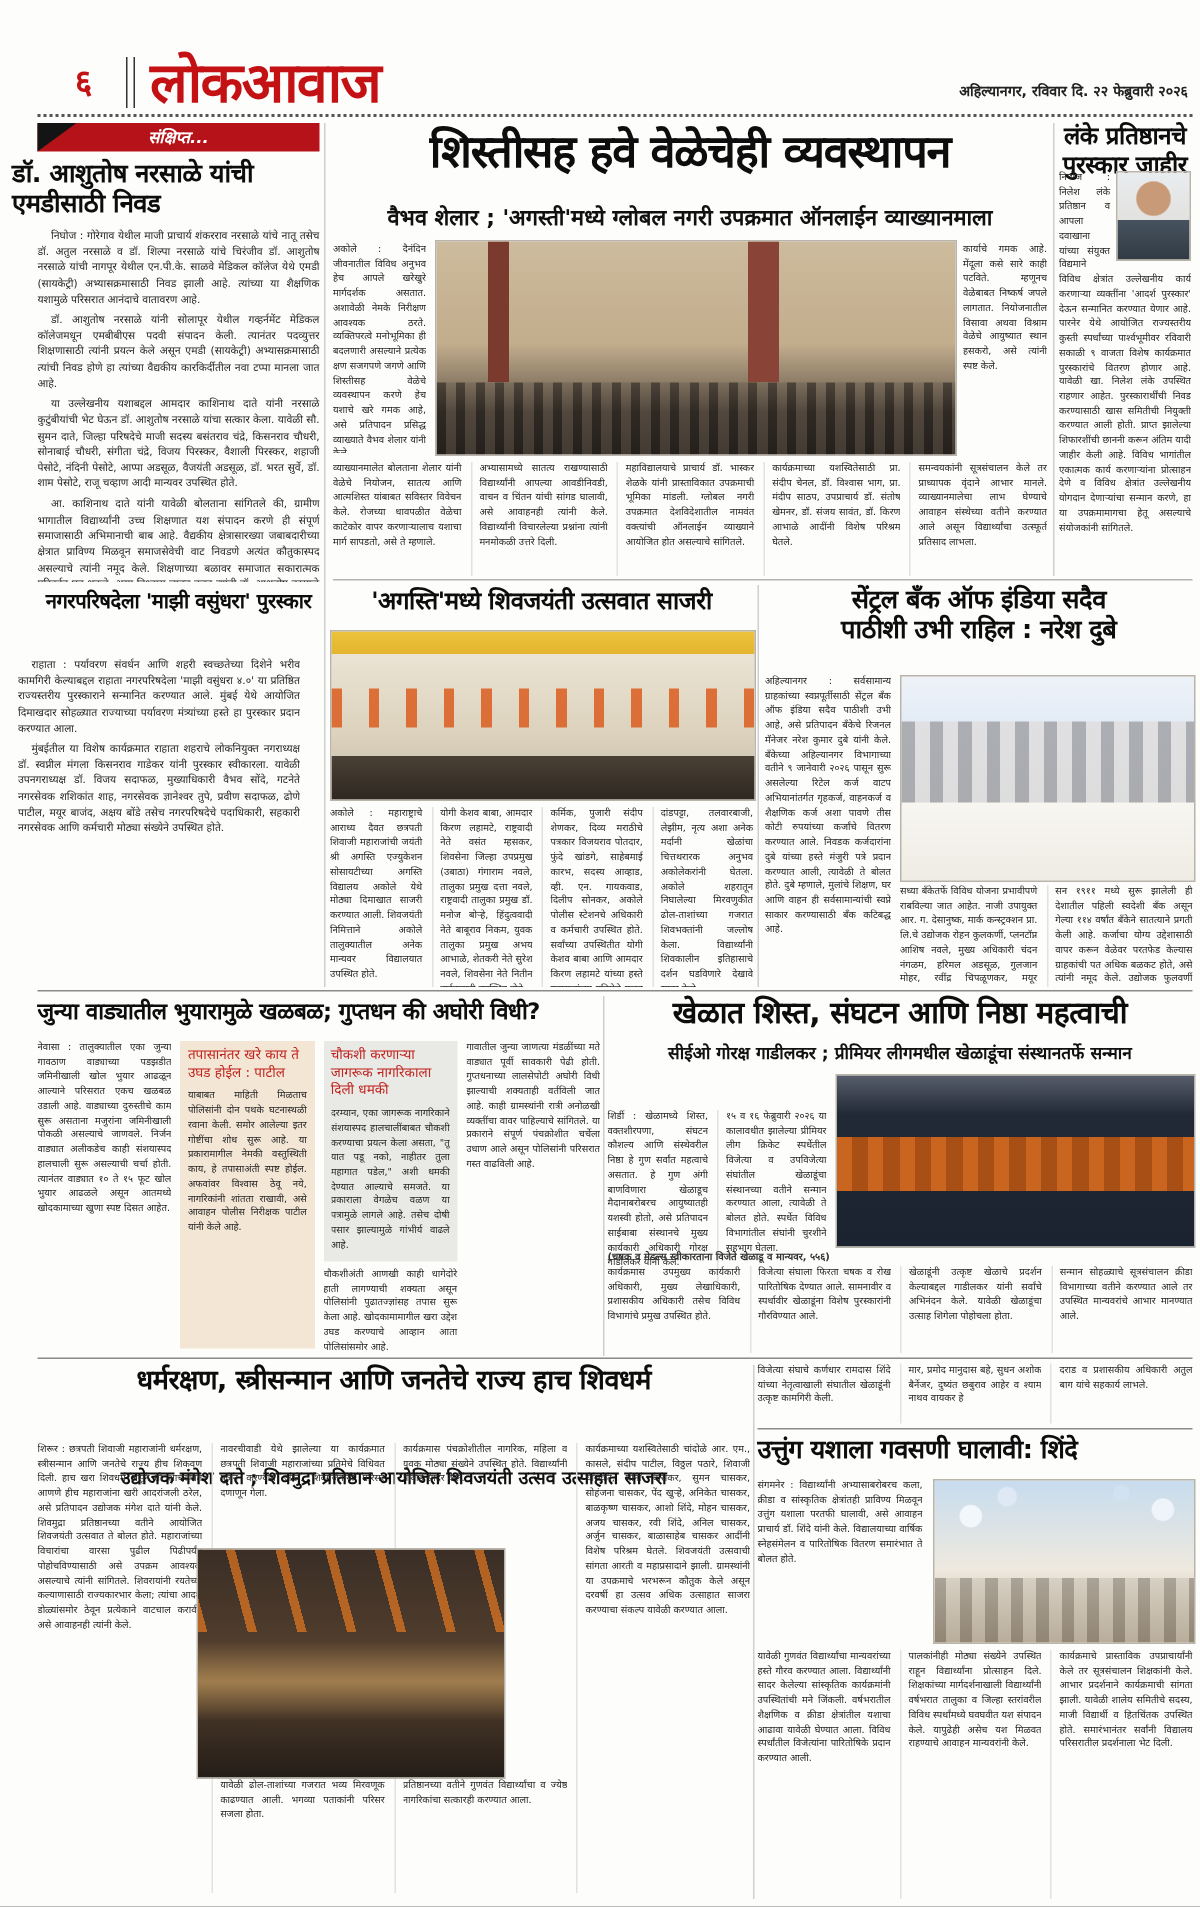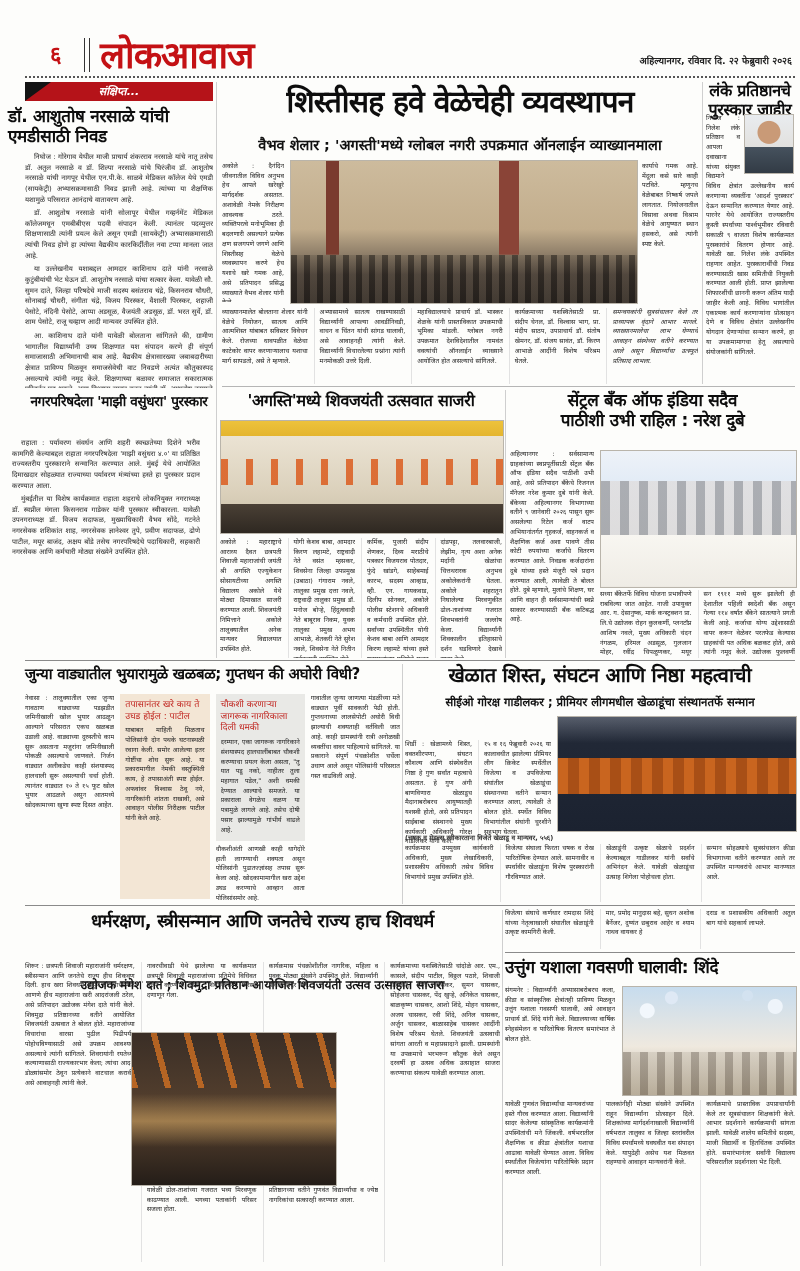--- a/index.html
+++ b/index.html
@@ -109,21 +109,21 @@
   <div class="abs hl hl-xl" style="left:222px;top:84px;width:476px;">शिस्तीसह हवे वेळेचेही व्यवस्थापन</div>
   <div class="abs hl-sub" style="left:222px;top:134px;width:476px;">वैभव शेलार ; 'अगस्ती'मध्ये  ग्लोबल नगरी उपक्रमात ऑनलाईन व्याख्यानमाला</div>
   <div class="abs body-text tiny" style="left:222px;top:162px;width:62px;height:140px;">अकोले : दैनंदिन जीवनातील विविध अनुभव हेच आपले खरेखुरे मार्गदर्शक असतात. अशावेळी नेमके निरीक्षण आवश्यक ठरते. व्यक्तिपरत्वे मनोभूमिका ही बदलणारी असल्याने प्रत्येक क्षण सजगपणे जगणे आणि शिस्तीसह वेळेचे व्यवस्थापन करणे हेच यशाचे खरे गमक आहे, असे प्रतिपादन प्रसिद्ध व्याख्याते वैभव शेलार यांनी केले.</div>
   <div class="photo ph-audience" style="left:290px;top:160px;width:346px;height:142px;"></div>
   <div class="abs body-text tiny" style="left:642px;top:162px;width:56px;height:140px;">कार्याचे गमक आहे. मेंदूला कसे सारे काही पटविते. म्हणूनच वेळेबाबत निष्कर्ष जपले लागतात. नियोजनातील विसावा अथवा विश्राम वेळेचे आयुष्यात स्थान हसकरो, असे त्यांनी स्पष्ट केले.</div>
   <div class="abs cols colrule" style="left:222px;top:308px;width:476px;height:76px;">
     <div class="body-text tiny" style="height:76px;">व्याख्यानमालेत बोलताना शेलार यांनी वेळेचे नियोजन, सातत्य आणि आत्मशिस्त यांबाबत सविस्तर विवेचन केले. रोजच्या धावपळीत वेळेचा काटेकोर वापर करणाऱ्यालाच यशाचा मार्ग सापडतो, असे ते म्हणाले.</div>
     <div class="body-text tiny" style="height:76px;">अभ्यासामध्ये सातत्य राखण्यासाठी विद्यार्थ्यांनी आपल्या आवडीनिवडी, वाचन व चिंतन यांची सांगड घालावी, असे आवाहनही त्यांनी केले. विद्यार्थ्यांनी विचारलेल्या प्रश्नांना त्यांनी मनमोकळी उत्तरे दिली.</div>
     <div class="body-text tiny" style="height:76px;">महाविद्यालयाचे प्राचार्य डॉ. भास्कर शेळके यांनी प्रास्ताविकात उपक्रमाची भूमिका मांडली. ग्लोबल नगरी उपक्रमात देशविदेशातील नामवंत वक्त्यांची ऑनलाईन व्याख्याने आयोजित होत असल्याचे सांगितले.</div>
     <div class="body-text tiny" style="height:76px;">कार्यक्रमाच्या यशस्वितेसाठी प्रा. संदीप चेनल, डॉ. विश्वास भाग, प्रा. मंदीप साठप, उपप्राचार्य डॉ. संतोष खेमनर, डॉ. संजय सावंत, डॉ. किरण आभाळे आदींनी विशेष परिश्रम घेतले.</div>
-    <div class="body-text tiny" style="height:76px;font-style:italic;">समन्वयकांनी सूत्रसंचालन केले तर प्राध्यापक वृंदाने आभार मानले. व्याख्यानमालेचा लाभ घेण्याचे आवाहन संस्थेच्या वतीने करण्यात आले असून विद्यार्थ्यांचा उत्स्फूर्त प्रतिसाद लाभला.</div>
+    <div class="body-text tiny" style="height:76px;">समन्वयकांनी सूत्रसंचालन केले तर प्राध्यापक वृंदाने आभार मानले. व्याख्यानमालेचा लाभ घेण्याचे आवाहन संस्थेच्या वतीने करण्यात आले असून विद्यार्थ्यांचा उत्स्फूर्त प्रतिसाद लाभला.</div>
   </div>
 
   <div class="abs hl center" style="left:706px;top:82px;width:88px;font-size:16px;">लंके प्रतिष्ठानचे पुरस्कार जाहीर</div>
   <div class="abs body-text tiny" style="left:706px;top:114px;width:88px;height:268px;">
     <span class="float-photo ph-portrait" style="display:block;"></span>
     <span>निघोज : निलेश लंके प्रतिष्ठान व आपला दवाखाना यांच्या संयुक्त विद्यमाने विविध क्षेत्रांत उल्लेखनीय कार्य करणाऱ्या व्यक्तींना 'आदर्श पुरस्कार' देऊन सन्मानित करण्यात येणार आहे. पारनेर येथे आयोजित राज्यस्तरीय कुस्ती स्पर्धांच्या पार्श्वभूमीवर रविवारी सकाळी ९ वाजता विशेष कार्यक्रमात पुरस्कारांचे वितरण होणार आहे. यावेळी खा. निलेश लंके उपस्थित राहणार आहेत. पुरस्कारार्थींची निवड करण्यासाठी खास समितीची नियुक्ती करण्यात आली होती. प्राप्त झालेल्या शिफारशींची छाननी करून अंतिम यादी जाहीर केली आहे. विविध भागांतील एकात्मक कार्य करणाऱ्यांना प्रोत्साहन देणे व विविध क्षेत्रांत उल्लेखनीय योगदान देणाऱ्यांचा सन्मान करणे, हा या उपक्रमामागचा हेतू असल्याचे संयोजकांनी सांगितले.</span>
   </div>
 
   <div class="hrule" style="left:222px;top:386px;width:573px;background:#b5b5b5;"></div>
 
@@ -212,21 +212,21 @@
       </div>
       <div class="body-text tiny" style="height:300px;">कार्यक्रमाच्या यशस्वितेसाठी चांदोळे आर. एम., कासले, संदीप पाटील, विठ्ठल पठारे, शिवाजी चासकर, मीना चासकर, सुमन चासकर, सोहंजना चासकर, पेंद खुऱ्हे, अनिकेत चासकर, बाळकृष्ण चासकर, आशो शिंदे, मोहन चासकर, अजय चासकर, रवी शिंदे, अनिल चासकर, अर्जुन चासकर, बाळासाहेब चासकर आदींनी विशेष परिश्रम घेतले. शिवजयंती उत्सवाची सांगता आरती व महाप्रसादाने झाली. ग्रामस्थांनी या उपक्रमाचे भरभरून कौतुक केले असून दरवर्षी हा उत्सव अधिक उत्साहात साजरा करण्याचा संकल्प यावेळी करण्यात आला.</div>
     </div>
     <div class="photo ph-stage" style="left:106px;top:70px;width:204px;height:152px;"></div>
   </div>
 
   <div class="vrule" style="left:502px;top:910px;height:356px;"></div>
 
   <div class="hrule" style="left:505px;top:952px;width:290px;background:#8a8a8a;"></div>
   <div class="abs hl" style="left:505px;top:957px;width:290px;font-size:17px;">उत्तुंग यशाला गवसणी घालावी: शिंदे</div>
-  <div class="abs body-text tiny" style="left:505px;top:986px;width:110px;height:108px;">संगमनेर : विद्यार्थ्यांनी अभ्यासाबरोबरच कला, क्रीडा व सांस्कृतिक क्षेत्रांतही प्राविण्य मिळवून उत्तुंग यशाला गवसणी घालावी, असे आवाहन प्राचार्य डॉ. शिंदे यांनी केले. विद्यालयाच्या वार्षिक स्नेहसंमेलन व पारितोषिक वितरण समारंभात ते बोलत होते.</div>
+  <div class="abs body-text tiny" style="left:505px;top:986px;width:110px;height:108px;">संगमनेर : विद्यार्थ्यांनी अभ्यासाबरोबरच कला, क्रीडा व सांस्कृतिक क्षेत्रांतही प्राविण्य मिळवून उत्तुंग यशाला परतफी घालावी, असे आवाहन प्राचार्य डॉ. शिंदे यांनी केले. विद्यालयाच्या वार्षिक स्नेहसंमेलन व पारितोषिक वितरण समारंभात ते बोलत होते.</div>
   <div class="photo ph-balloon" style="left:622px;top:986px;width:173px;height:108px;"></div>
   <div class="abs cols colrule" style="left:505px;top:1100px;width:290px;height:166px;">
     <div class="body-text tiny" style="height:166px;">यावेळी गुणवंत विद्यार्थ्यांचा मान्यवरांच्या हस्ते गौरव करण्यात आला. विद्यार्थ्यांनी सादर केलेल्या सांस्कृतिक कार्यक्रमांनी उपस्थितांची मने जिंकली. वर्षभरातील शैक्षणिक व क्रीडा क्षेत्रांतील यशाचा आढावा यावेळी घेण्यात आला. विविध स्पर्धांतील विजेत्यांना पारितोषिके प्रदान करण्यात आली.</div>
     <div class="body-text tiny" style="height:166px;">पालकांनीही मोठ्या संख्येने उपस्थित राहून विद्यार्थ्यांना प्रोत्साहन दिले. शिक्षकांच्या मार्गदर्शनाखाली विद्यार्थ्यांनी वर्षभरात तालुका व जिल्हा स्तरांवरील विविध स्पर्धांमध्ये घवघवीत यश संपादन केले. यापुढेही असेच यश मिळवत राहण्याचे आवाहन मान्यवरांनी केले.</div>
     <div class="body-text tiny" style="height:166px;">कार्यक्रमाचे प्रास्ताविक उपप्राचार्यांनी केले तर सूत्रसंचालन शिक्षकांनी केले. आभार प्रदर्शनाने कार्यक्रमाची सांगता झाली. यावेळी शालेय समितीचे सदस्य, माजी विद्यार्थी व हितचिंतक उपस्थित होते. समारंभानंतर सर्वांनी विद्यालय परिसरातील प्रदर्शनाला भेट दिली.</div>
   </div>
 
 </div>
 
 </body></html>

